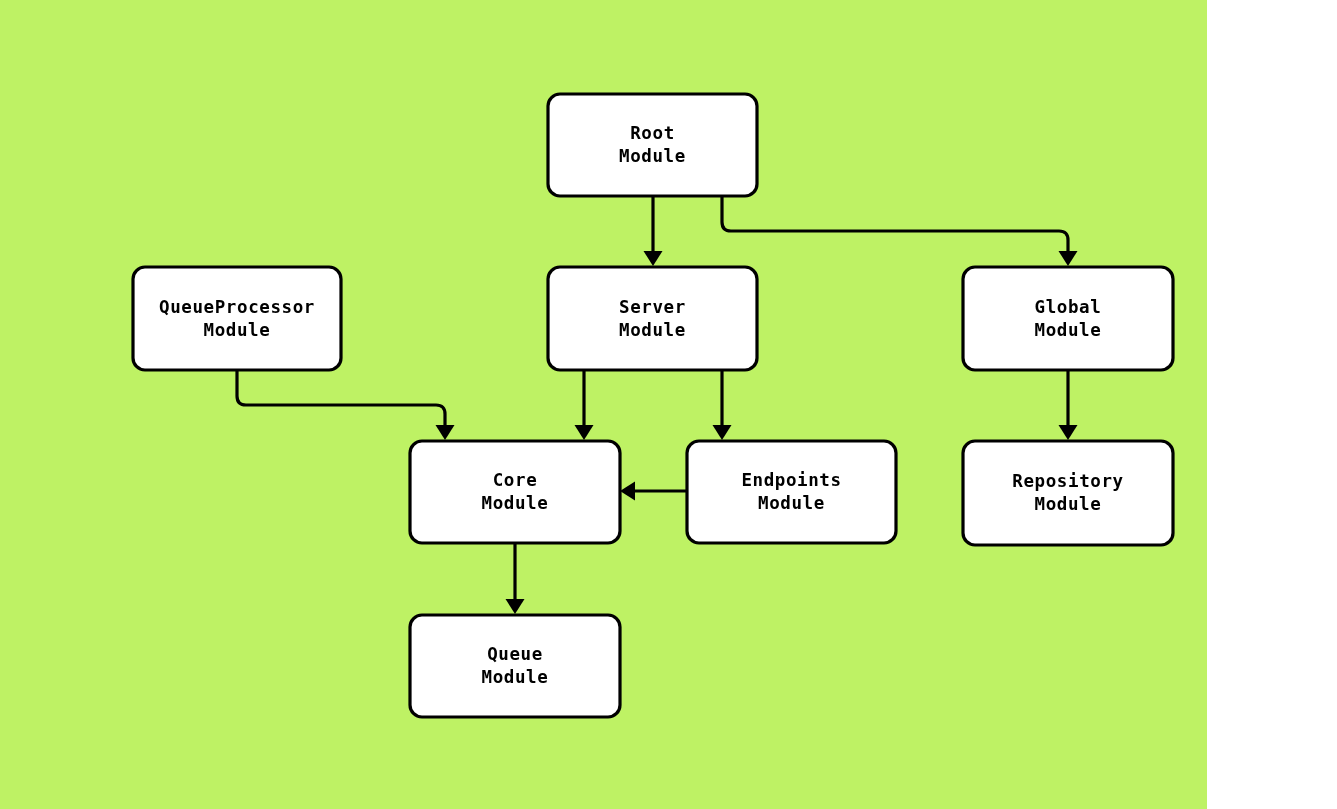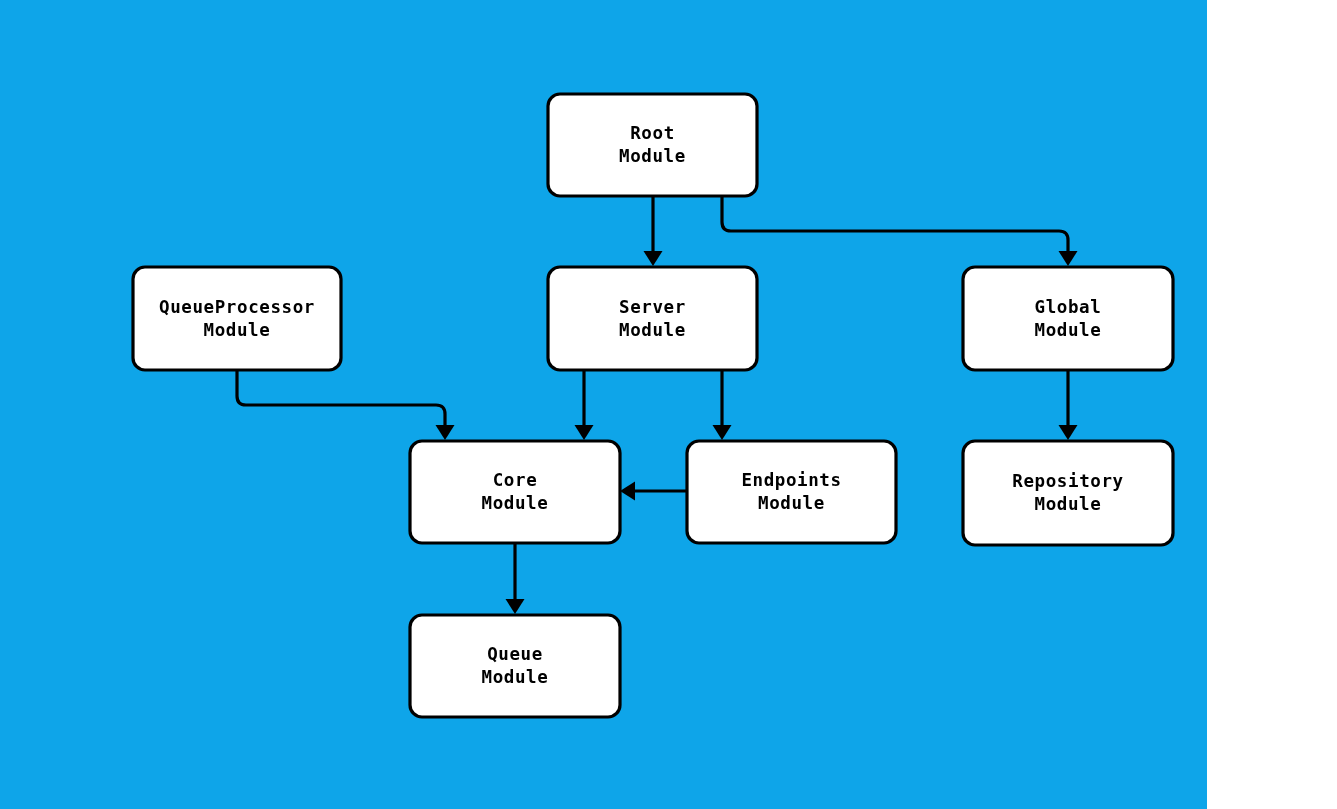--- a/index.html
+++ b/index.html
@@ -10,21 +10,21 @@
   body {
     width: 1337px;
     height: 809px;
     overflow: hidden;
     font-family: "DejaVu Sans Mono", "Liberation Mono", monospace;
   }
   #diagram-canvas {
     position: relative;
     width: 1207px;
     height: 809px;
-    background: #0ea5e9;
+    background: #bef264;
   }
   #diagram-svg {
     position: absolute;
     top: 0;
     left: 0;
     width: 1337px;
     height: 809px;
     display: block;
   }
   .node-box {

